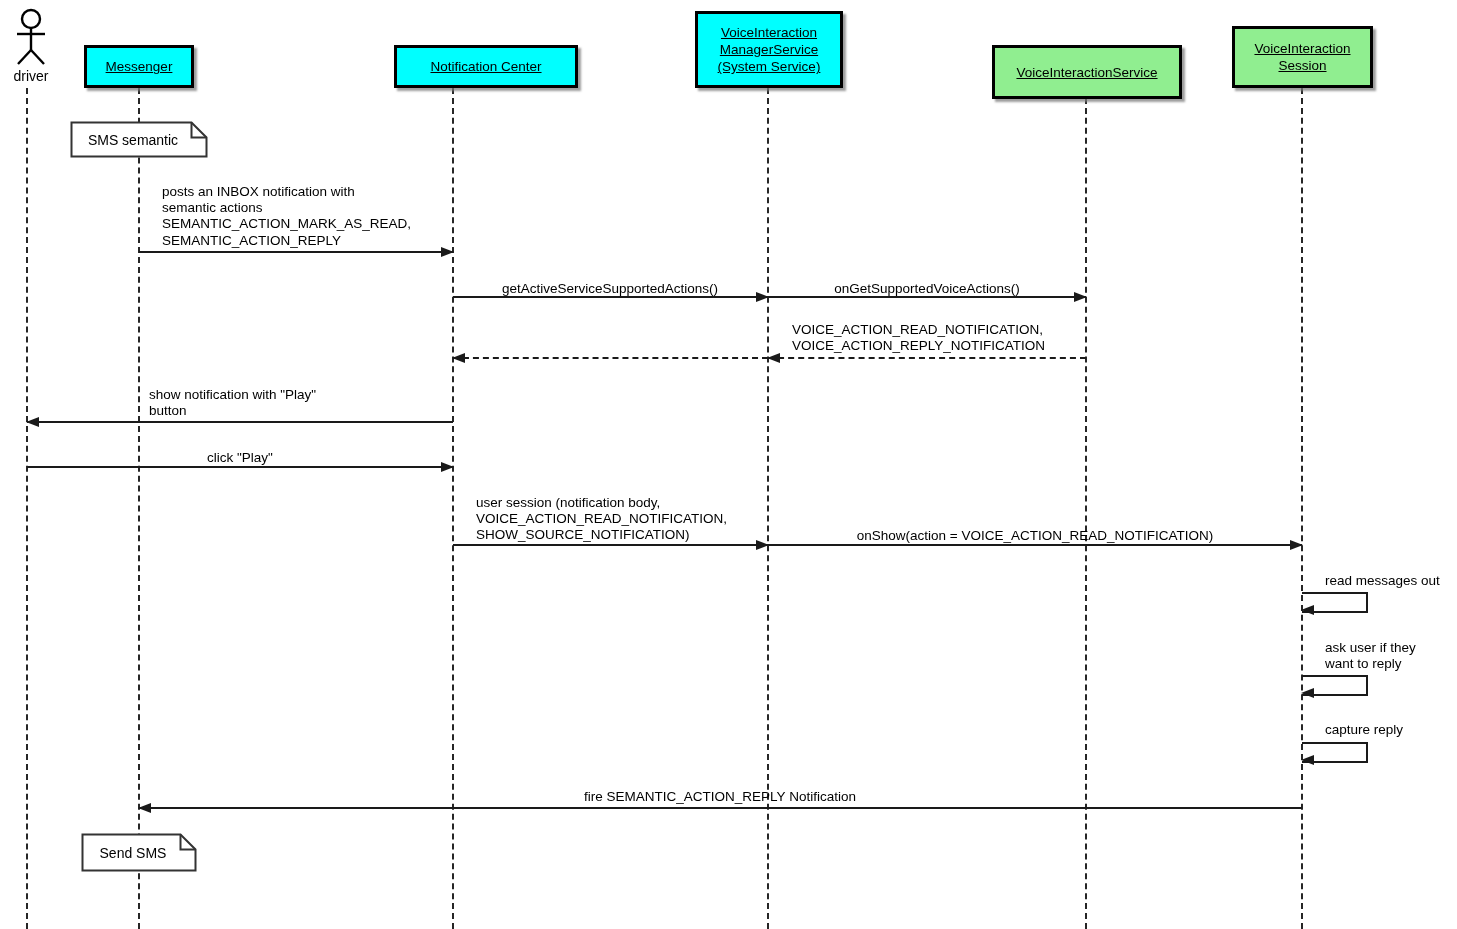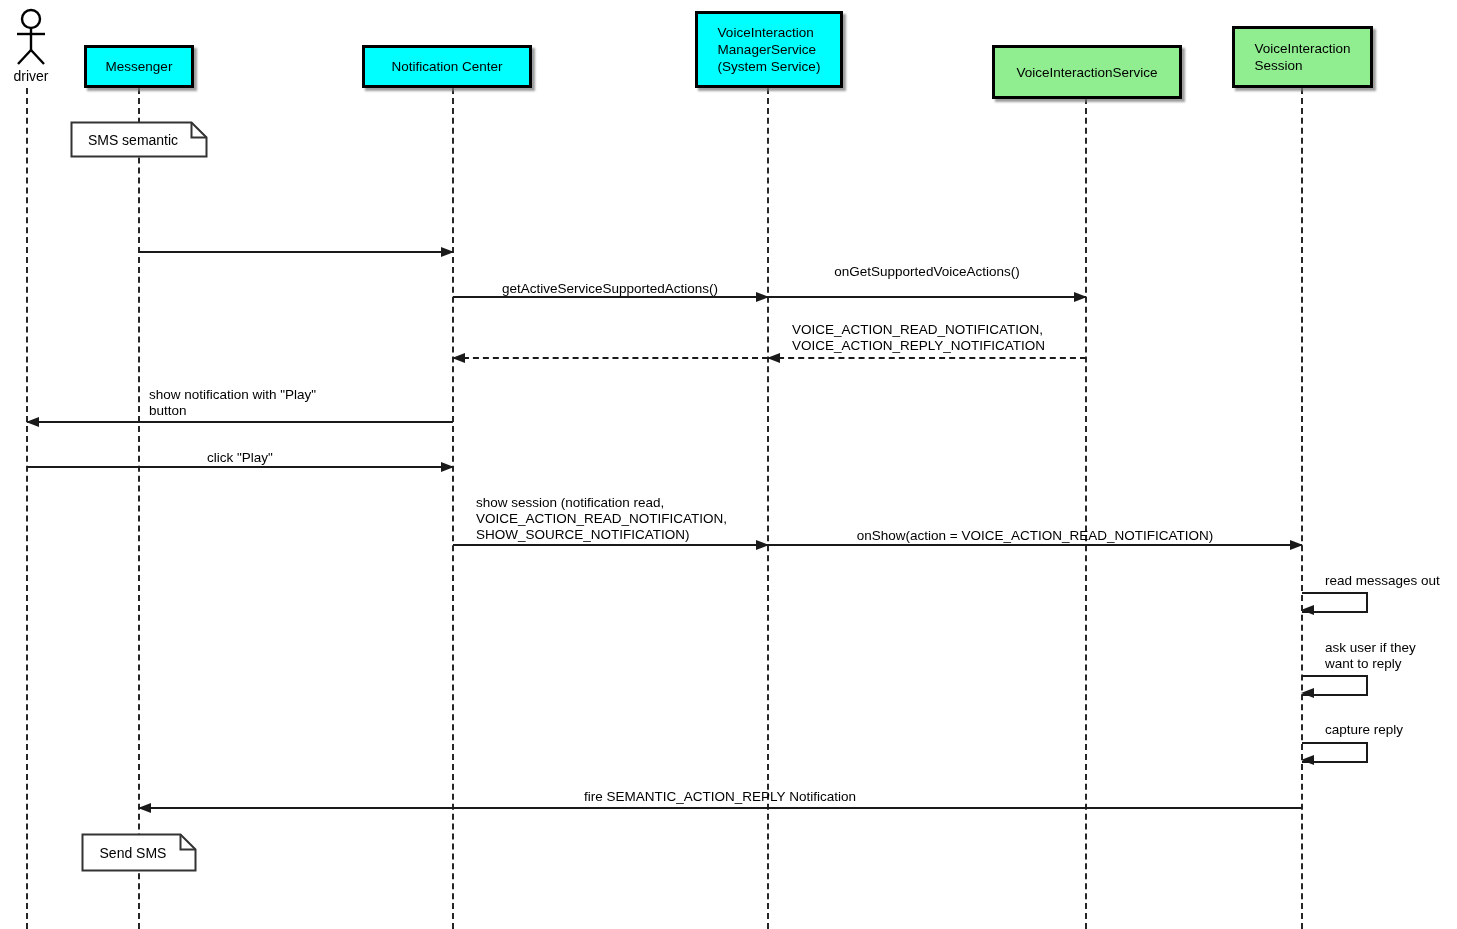--- a/index.html
+++ b/index.html
@@ -5,23 +5,24 @@
   html,body{margin:0;padding:0;background:#ffffff;}
   .diagram{
     position:relative;width:1457px;height:929px;background:#ffffff;
     font-family:"Liberation Sans",sans-serif;color:#000;overflow:hidden;
   }
   
   .lifeline{position:absolute;top:88px;height:841px;width:0;border-left:2px dashed #262626;}
   
   .pbox{
     position:absolute;box-sizing:border-box;border:3px solid #000;
-    display:flex;align-items:center;justify-content:center;
+    display:flex;align-items:center;justify-content:center;text-align:center;
     font-size:13.5px;line-height:17px;white-space:pre-line;
     box-shadow:2.5px 2.5px 2px rgba(125,125,125,0.75);
+    text-decoration:underline;
   }
   .pbox.cyan{background:#00FFFF;}
   .pbox.green{background:#90EE90;}
   
   .actor{position:absolute;left:4px;top:0;width:54px;text-align:center;}
   .actor svg{display:block;margin:0 auto;}
   .actor-label{font-size:14px;margin-top:2px;}
   
   .note{position:absolute;}
   .note svg{position:absolute;left:0;top:0;}
@@ -61,46 +62,50 @@
       <circle cx="20" cy="11" r="9" fill="#ffffff" stroke="#000" stroke-width="2.4"></circle>
       <line x1="20" y1="20" x2="20" y2="42" stroke="#000" stroke-width="2.4"></line>
       <line x1="6" y1="26" x2="34" y2="26" stroke="#000" stroke-width="2.4"></line>
       <line x1="20" y1="42" x2="7" y2="56" stroke="#000" stroke-width="2.4"></line>
       <line x1="20" y1="42" x2="33" y2="56" stroke="#000" stroke-width="2.4"></line>
     </svg>
     <div class="actor-label">driver</div>
   </div>
 
   <div class="pbox cyan" style="left:84px;top:45px;width:110px;height:43px">Messenger</div>
-  <div class="pbox cyan" style="left:362px;top:45px;width:170px;height:43px">Notification Center</div>
+  <div class="pbox cyan" style="left:394px;top:45px;width:184px;height:43px">Notification Center</div>
   <div class="pbox cyan" style="left:695px;top:11px;width:148px;height:77px">VoiceInteraction
 ManagerService
 (System Service)</div>
   <div class="pbox green" style="left:992px;top:45px;width:190px;height:54px">VoiceInteractionService</div>
   <div class="pbox green" style="left:1232px;top:26px;width:141px;height:62px">VoiceInteraction
 Session</div>
 
   <div class="note" style="left:70px;top:121px;width:138px;height:37px">
     <svg width="138" height="37" viewBox="0 0 138 37">
       <path d="M1.5,1.5 H121.5 L136.5,16.5 V35.5 H1.5 Z" fill="#ffffff" stroke="#333" stroke-width="2"></path>
       <path d="M121.5,1.5 V16.5 H136.5" fill="none" stroke="#333" stroke-width="2"></path>
     </svg>
     <span>SMS semantic</span>
   </div>
 
+  <div class="mlabel" style="left:162px;top:184px">posts an INBOX notification with
+semantic actions
+SEMANTIC_ACTION_MARK_AS_READ,
+SEMANTIC_ACTION_REPLY</div>
   <div class="arrow" style="left:139px;top:251px;width:314px">
     <div class="head right"></div>
   </div>
 
   <div class="mlabel center" style="left:610px;top:281px">getActiveServiceSupportedActions()</div>
   <div class="arrow" style="left:453px;top:296px;width:315px">
     <div class="head right"></div>
   </div>
 
-  <div class="mlabel center" style="left:927px;top:264px">onGetSupportedVoiceActions()</div>
+  <div class="mlabel center" style="left:927px;top:281px">onGetSupportedVoiceActions()</div>
   <div class="arrow" style="left:768px;top:296px;width:318px">
     <div class="head right"></div>
   </div>
 
   <div class="mlabel" style="left:792px;top:322px">VOICE_ACTION_READ_NOTIFICATION,
 VOICE_ACTION_REPLY_NOTIFICATION</div>
   <div class="arrow dashed" style="left:768px;top:357px;width:318px">
     <div class="head left"></div>
   </div>
   <div class="arrow dashed" style="left:453px;top:357px;width:315px">
@@ -111,21 +116,21 @@
 button</div>
   <div class="arrow" style="left:27px;top:421px;width:426px">
     <div class="head left"></div>
   </div>
 
   <div class="mlabel center" style="left:240px;top:450px">click "Play"</div>
   <div class="arrow" style="left:27px;top:466px;width:426px">
     <div class="head right"></div>
   </div>
 
-  <div class="mlabel" style="left:476px;top:495px">show session (notification read,
+  <div class="mlabel" style="left:476px;top:495px">user session (notification body,
 VOICE_ACTION_READ_NOTIFICATION,
 SHOW_SOURCE_NOTIFICATION)</div>
   <div class="arrow" style="left:453px;top:544px;width:315px">
     <div class="head right"></div>
   </div>
 
   <div class="mlabel center" style="left:1035px;top:528px">onShow(action = VOICE_ACTION_READ_NOTIFICATION)</div>
   <div class="arrow" style="left:768px;top:544px;width:534px">
     <div class="head right"></div>
   </div>

